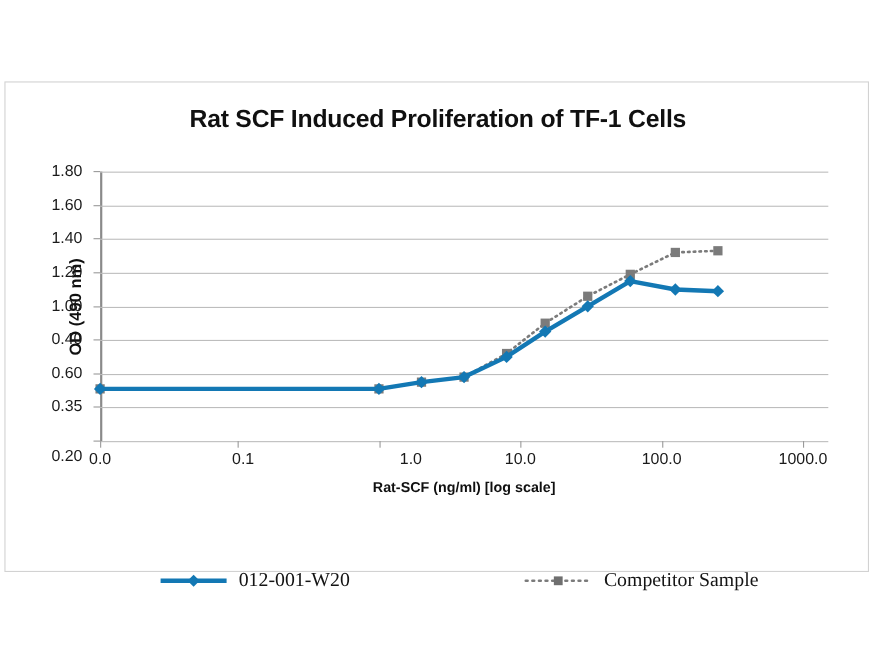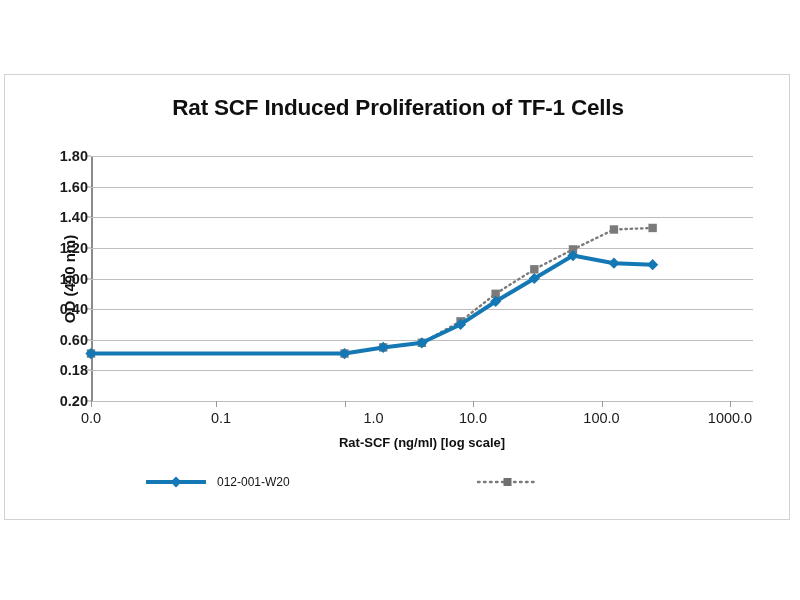--- a/index.html
+++ b/index.html
@@ -61,27 +61,26 @@
     position: absolute;
     left: 0;
     width: 100%;
     height: 1px;
     background: #bdbdbd;
   }
 
   .ytick-label {
     position: absolute;
     right: 100%;
-    margin-right: 3px;
+    margin-right: 16px;
     transform: translateY(-50%);
     font-size: 14.5px;
     color: #1a1a1a;
     white-space: nowrap;
     font-family: "Liberation Sans", sans-serif;
-    font-weight: bold;
   }
 
   .ytick-mark {
     position: absolute;
     right: 100%;
     width: 6px;
     height: 1px;
     background: #9a9a9a;
     transform: translateY(-0.5px);
   }
@@ -155,23 +154,24 @@
     left: 4px;
     top: 466px;
     width: 786px;
     height: 42px;
   }
   .legend-entry {
     position: absolute;
     display: flex;
     align-items: center;
     gap: 9px;
-    font-size: 12px;
+    font-size: 18px;
     color: #141414;
-    font-family: Liberation Sans, sans-serif;
+    font-family: Liberation Serif, serif;
+    margin-top: 43px;
   }
   #legend-entry-0 { left: 140px; top: 8px; }
   #legend-entry-1 { left: 472px; top: 8px; }
 
   .legend-swatch { position: relative; width: 64px; height: 16px; }
   .legend-swatch svg { display: block; }
 </style>
 </head>
 <body>
 
@@ -193,23 +193,23 @@
           <div class="gridline" style="top: 183.75px;"></div>
           <div class="gridline" style="top: 153.125px;"></div>
           <div class="gridline" style="top: 122.5px;"></div>
           <div class="gridline" style="top: 91.875px;"></div>
           <div class="gridline" style="top: 61.25px;"></div>
           <div class="gridline" style="top: 30.625px;"></div>
           <div class="gridline" style="top: 0px;"></div>
         </div>
       <div id="ytick-labels">
           <div class="ytick-mark" style="top: 245px;"></div>
-          <div class="ytick-label" style="top: 245px;">0.20</div>
+          <div class="ytick-label" style="top: 259px;">0.20</div>
           <div class="ytick-mark" style="top: 214.375px;"></div>
-          <div class="ytick-label" style="top: 214.375px;">0.18</div>
+          <div class="ytick-label" style="top: 214.375px;">0.35</div>
           <div class="ytick-mark" style="top: 183.75px;"></div>
           <div class="ytick-label" style="top: 183.75px;">0.60</div>
           <div class="ytick-mark" style="top: 153.125px;"></div>
           <div class="ytick-label" style="top: 153.125px;">0.40</div>
           <div class="ytick-mark" style="top: 122.5px;"></div>
           <div class="ytick-label" style="top: 122.5px;">1.00</div>
           <div class="ytick-mark" style="top: 91.875px;"></div>
           <div class="ytick-label" style="top: 91.875px;">1.20</div>
           <div class="ytick-mark" style="top: 61.25px;"></div>
           <div class="ytick-label" style="top: 61.25px;">1.40</div>
@@ -278,15 +278,16 @@
       <span>012-001-W20</span>
     </div>
 
     <div class="legend-entry" id="legend-entry-1">
       <span class="legend-swatch">
         <svg width="64" height="16" viewBox="0 0 64 16">
           <line x1="2" y1="8" x2="62" y2="8" stroke="#7b7b7b" stroke-width="2.4" stroke-dasharray="1.6 4.4" stroke-linecap="round"></line>
           <rect x="27.5" y="4" width="8" height="8" fill="#6f6f6f"></rect>
         </svg>
       </span>
+      <span>Competitor Sample</span>
     </div>
   </div>
 </div>
 
 </body></html>

